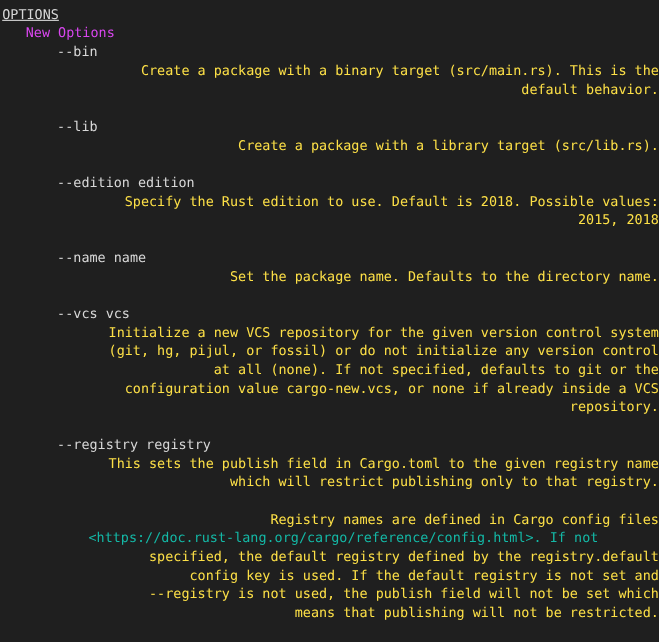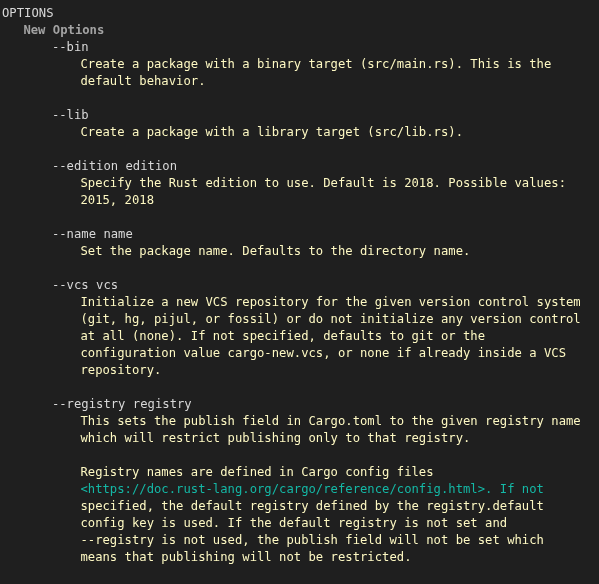--- a/index.html
+++ b/index.html
@@ -36,24 +36,24 @@
     height: 17px;
     white-space: pre;
     display: block;
     padding-left: 2px;
   }
   .blank {
     height: 17px;
     display: block;
   }
   
-  .section-heading { color: #d8d8d8; }
-  .subsection-heading { color: #a3a3a3; font-weight: bold; }
+  .section-heading { color: #d8d8d8; text-decoration: underline; }
+  .subsection-heading { color: #d946ef; }
   .option-flag { color: #d8d8d8; }
-  .option-desc { color: #fef9c3; }
+  .option-desc { color: #fde047; text-align: right; }
   .url { color: #14b8a6; }
 </style>
 </head>
 <body>
 
 <div id="terminal">
   <div id="screen"><span class="line section-heading" style="padding-left: 2px;">OPTIONS</span><span class="line subsection-heading" style="padding-left: 23.39px;">New Options</span><span class="line option-flag" style="padding-left: 51.91px;">--bin</span><span class="line option-desc" style="padding-left: 80.43px;">Create a package with a binary target (src/main.rs). This is the</span><span class="line option-desc" style="padding-left: 80.43px;">default behavior.</span><span class="blank">&nbsp;</span><span class="line option-flag" style="padding-left: 51.91px;">--lib</span><span class="line option-desc" style="padding-left: 80.43px;">Create a package with a library target (src/lib.rs).</span><span class="blank">&nbsp;</span><span class="line option-flag" style="padding-left: 51.91px;">--edition edition</span><span class="line option-desc" style="padding-left: 80.43px;">Specify the Rust edition to use. Default is 2018. Possible values:</span><span class="line option-desc" style="padding-left: 80.43px;">2015, 2018</span><span class="blank">&nbsp;</span><span class="line option-flag" style="padding-left: 51.91px;">--name name</span><span class="line option-desc" style="padding-left: 80.43px;">Set the package name. Defaults to the directory name.</span><span class="blank">&nbsp;</span><span class="line option-flag" style="padding-left: 51.91px;">--vcs vcs</span><span class="line option-desc" style="padding-left: 80.43px;">Initialize a new VCS repository for the given version control system</span><span class="line option-desc" style="padding-left: 80.43px;">(git, hg, pijul, or fossil) or do not initialize any version control</span><span class="line option-desc" style="padding-left: 80.43px;">at all (none). If not specified, defaults to git or the</span><span class="line option-desc" style="padding-left: 80.43px;">configuration value cargo-new.vcs, or none if already inside a VCS</span><span class="line option-desc" style="padding-left: 80.43px;">repository.</span><span class="blank">&nbsp;</span><span class="line option-flag" style="padding-left: 51.91px;">--registry registry</span><span class="line option-desc" style="padding-left: 80.43px;">This sets the publish field in Cargo.toml to the given registry name</span><span class="line option-desc" style="padding-left: 80.43px;">which will restrict publishing only to that registry.</span><span class="blank">&nbsp;</span><span class="line option-desc" style="padding-left: 80.43px;">Registry names are defined in Cargo config files</span><span class="line url" style="padding-left: 80.43px;">&lt;https://doc.rust-lang.org/cargo/reference/config.html&gt;. If not</span><span class="line option-desc" style="padding-left: 80.43px;">specified, the default registry defined by the registry.default</span><span class="line option-desc" style="padding-left: 80.43px;">config key is used. If the default registry is not set and</span><span class="line option-desc" style="padding-left: 80.43px;">--registry is not used, the publish field will not be set which</span><span class="line option-desc" style="padding-left: 80.43px;">means that publishing will not be restricted.</span></div>
 </div>
 
 </body></html>

